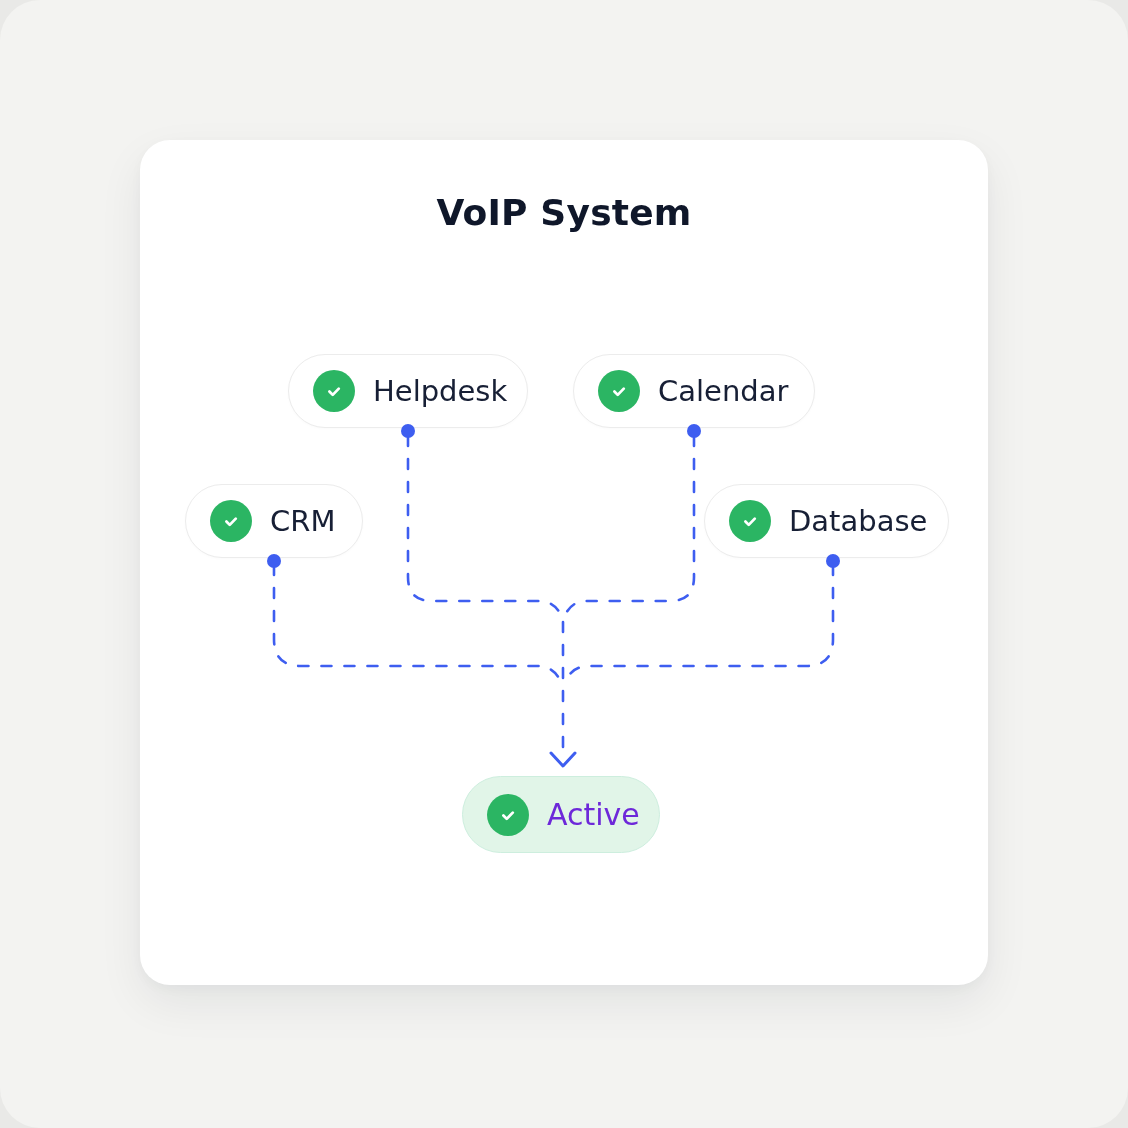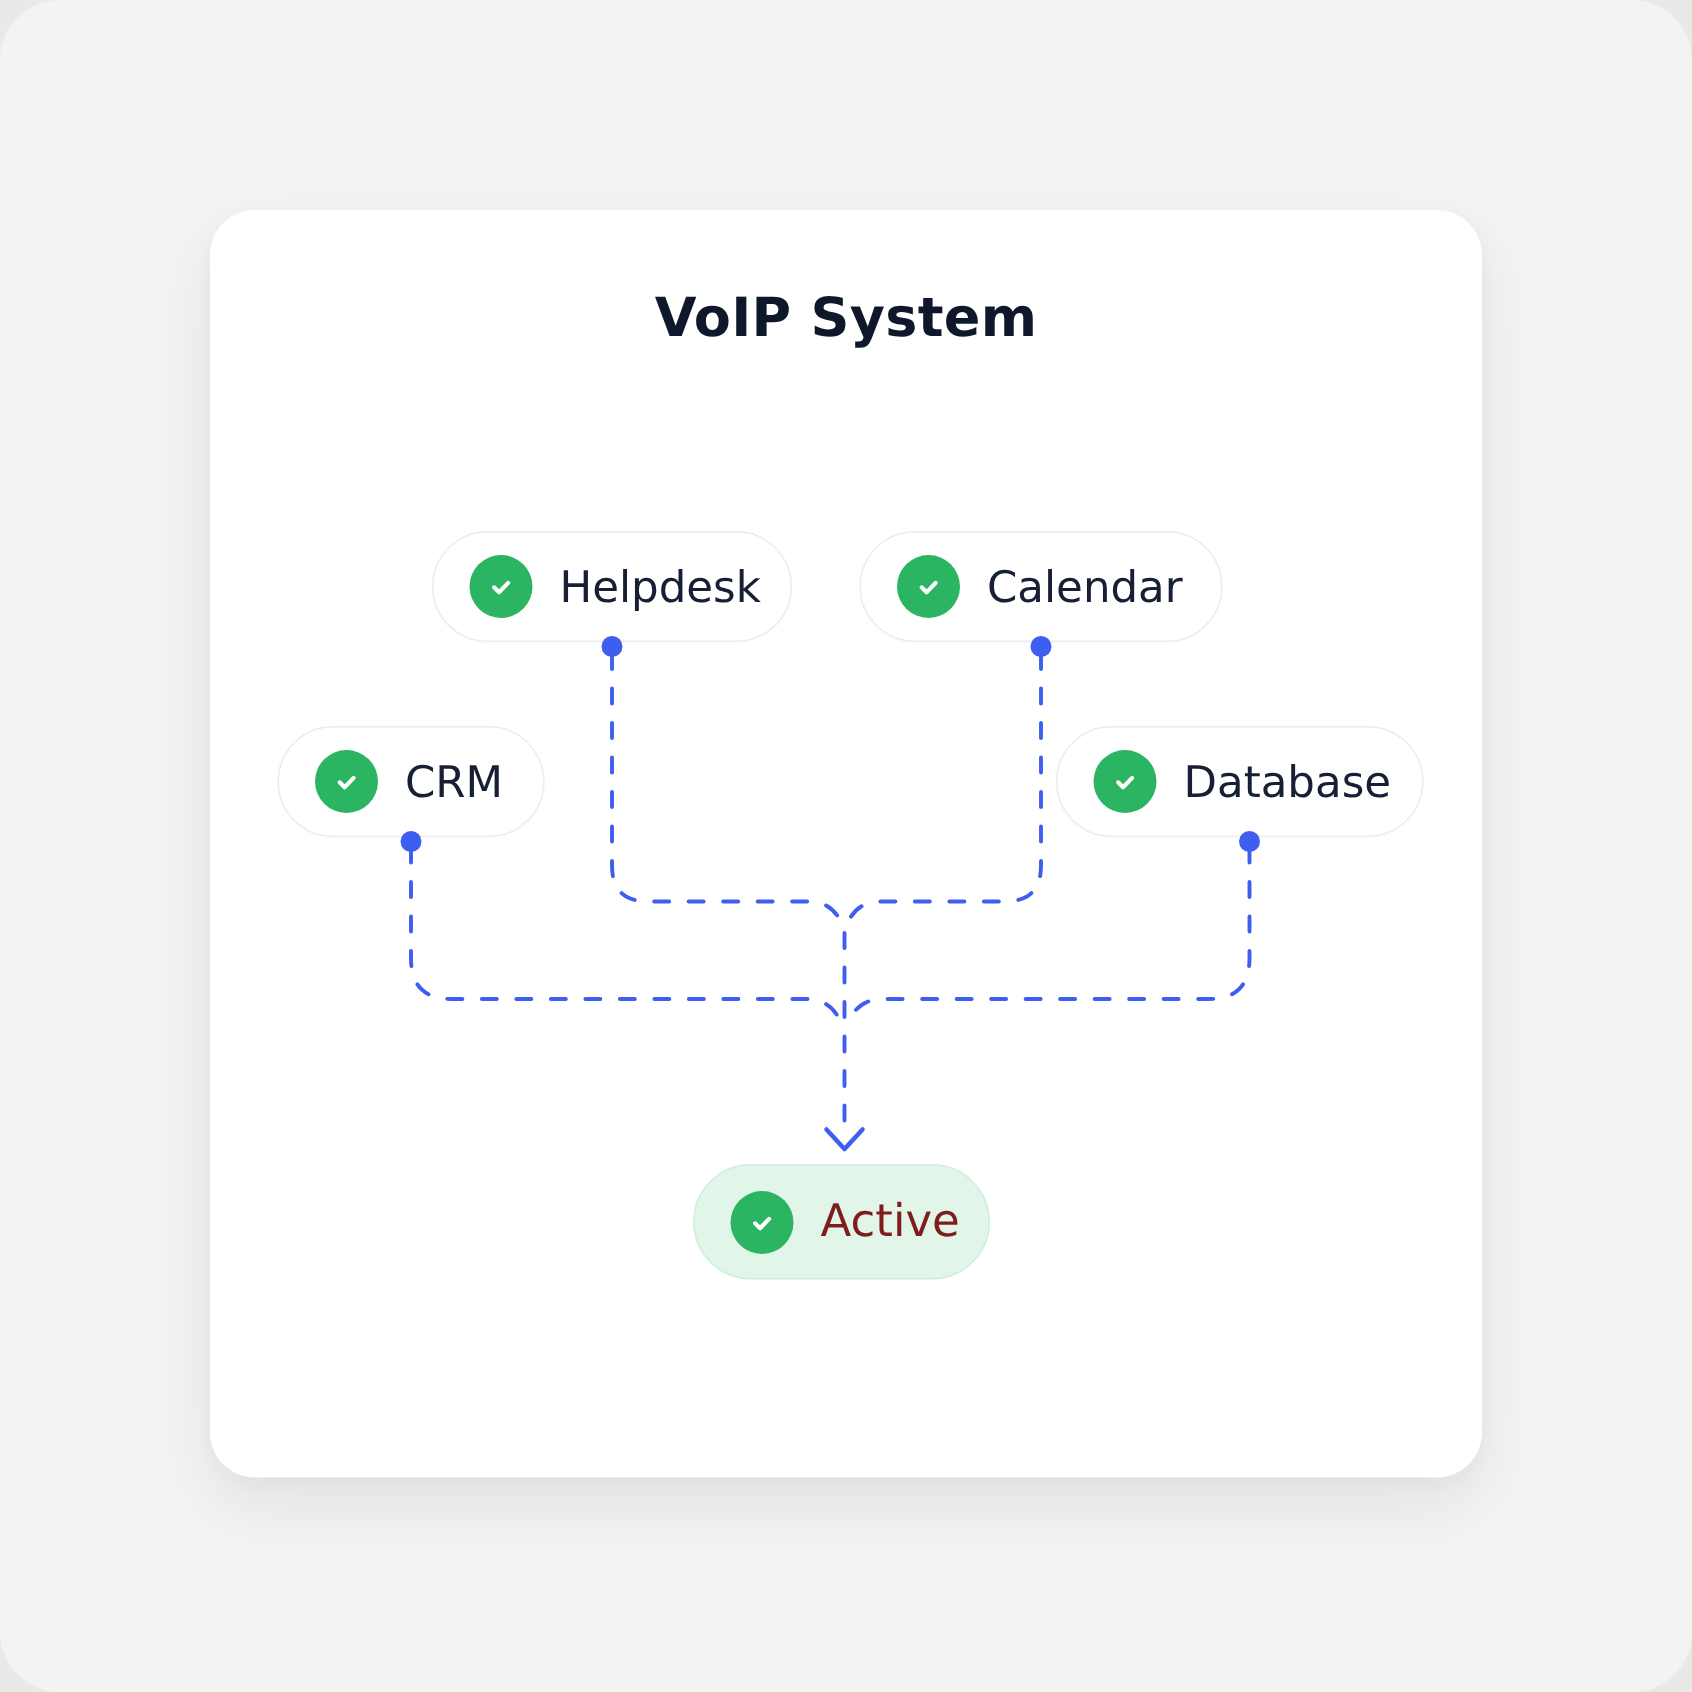--- a/index.html
+++ b/index.html
@@ -71,21 +71,21 @@
   .pill.calendar  { left: 433px; top: 214px; width: 242px; }
   .pill.crm       { left:  45px; top: 344px; width: 178px; }
   .pill.database  { left: 564px; top: 344px; width: 245px; }
   .pill.active {
     left: 322px; top: 636px; width: 198px; height: 77px;
     background: #e1f5e8;
     border: 1.5px solid #cdeede;
     box-shadow: none;
   }
   .pill.active .pill-label {
-    color: #7f1d1d;
+    color: #6d28d9;
     font-size: 30px;
   }
 </style>
 </head>
 <body>
 
 <div class="canvas">
   <div class="card">
 
     <div class="title">VoIP System</div>

